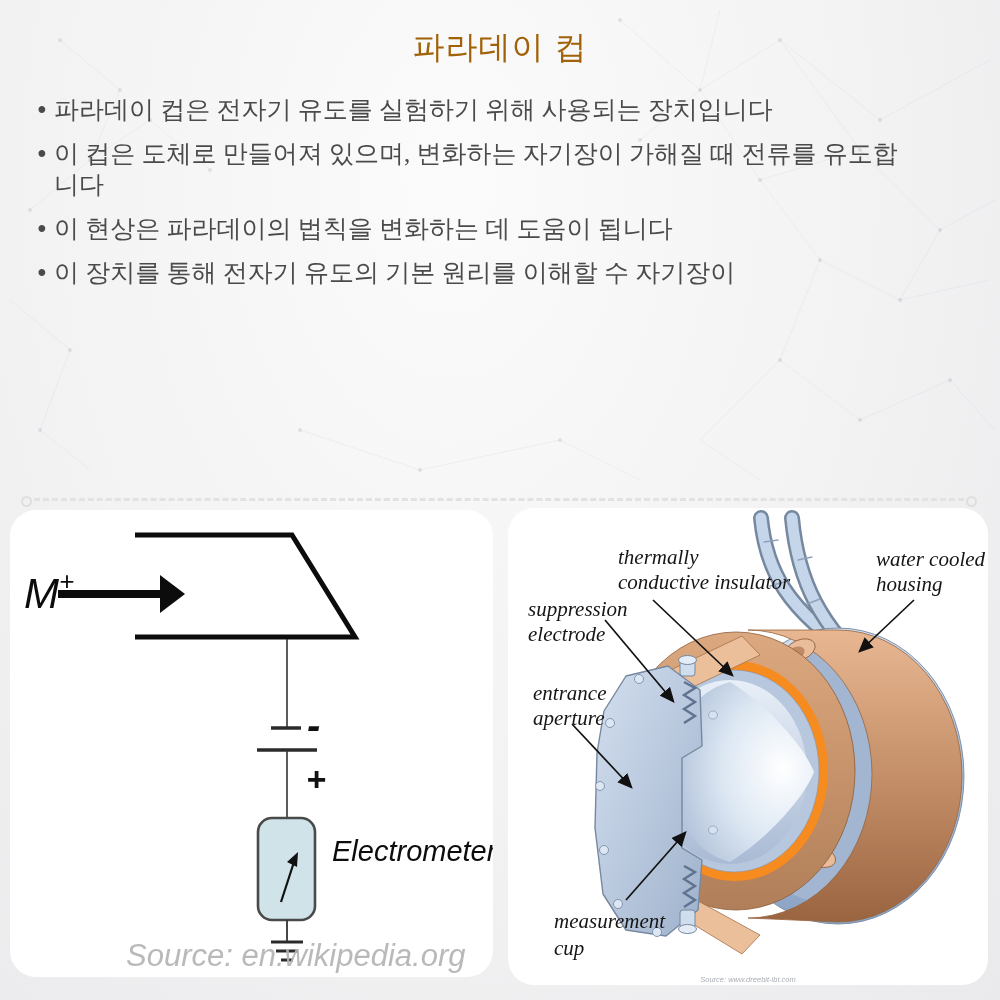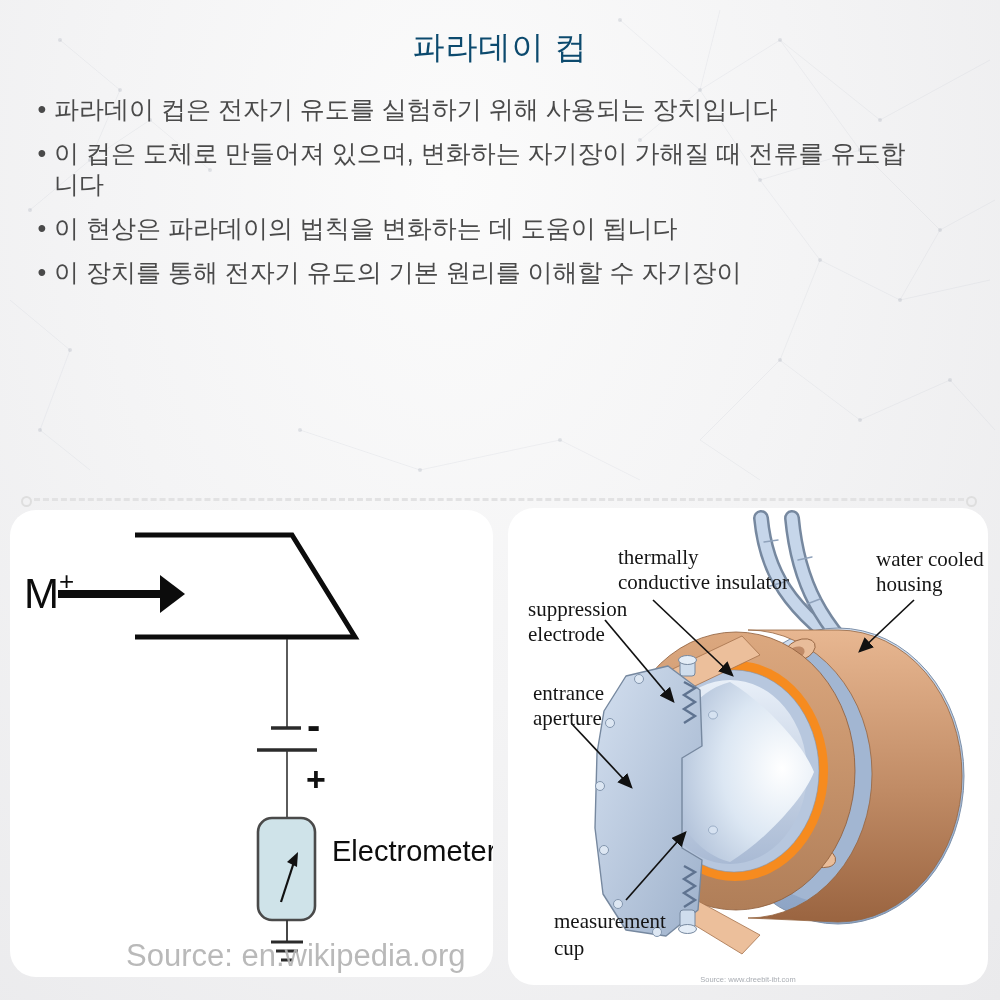--- a/index.html
+++ b/index.html
@@ -4,31 +4,31 @@
 <style>
   html,body{margin:0;padding:0;}
   body{
     width:1000px;height:1000px;position:relative;overflow:hidden;
     font-family:"Liberation Sans","DejaVu Sans",sans-serif;
     background:radial-gradient(ellipse at 45% 18%, #fbfbfb 0%, #f4f4f5 45%, #eaeaec 100%);
   }
   .bg-net{position:absolute;left:0;top:0;width:1000px;height:1000px;pointer-events:none;}
   .slide-title{
     position:absolute;top:26px;left:0;width:1000px;text-align:center;
-    font-size:32px;color:#0c4a6e;letter-spacing:1px;font-weight:400;
+    font-size:32px;color:#a16207;letter-spacing:1px;font-weight:400;
   }
   .bullets{position:absolute;top:94px;left:30px;width:890px;}
   .bullet-row{display:flex;align-items:flex-start;margin-bottom:13px;}
   .bullet-row .marker{width:24px;font-size:25px;color:#4a4a4a;line-height:31px;flex:0 0 24px;text-align:center;}
-  .bullet-row .btext{flex:1;font-size:25px;color:#4a4a4a;line-height:31px;}
+  .bullet-row .btext{flex:1;font-size:25px;color:#4a4a4a;line-height:31px;font-family:Liberation Serif, serif;}
   .divider{position:absolute;top:498px;left:34px;width:930px;border-top:3px dashed #e2e2e3;}
   .div-end{position:absolute;top:496px;width:7px;height:7px;border:2px solid #dedede;border-radius:50%;background:transparent;}
   .div-end.left{left:21px;}
   .div-end.right{left:966px;}
-  .card{position:absolute;background:#ffffff;border-radius:26px;}
+  .card{position:absolute;background:#ffffff;border-radius:26px;font-style:italic;}
   .card.left{left:10px;top:510px;width:483px;height:467px;}
   .card.right{left:508px;top:508px;width:480px;height:477px;}
   svg text{user-select:none;}
 </style>
 </head>
 <body>
 
 <svg class="bg-net" viewBox="0 0 1000 1000">
   <g stroke="#8a93a6" stroke-width="1" fill="none" opacity="0.09">
     <polyline points="620,20 700,90 780,40 880,120 990,60"></polyline>

